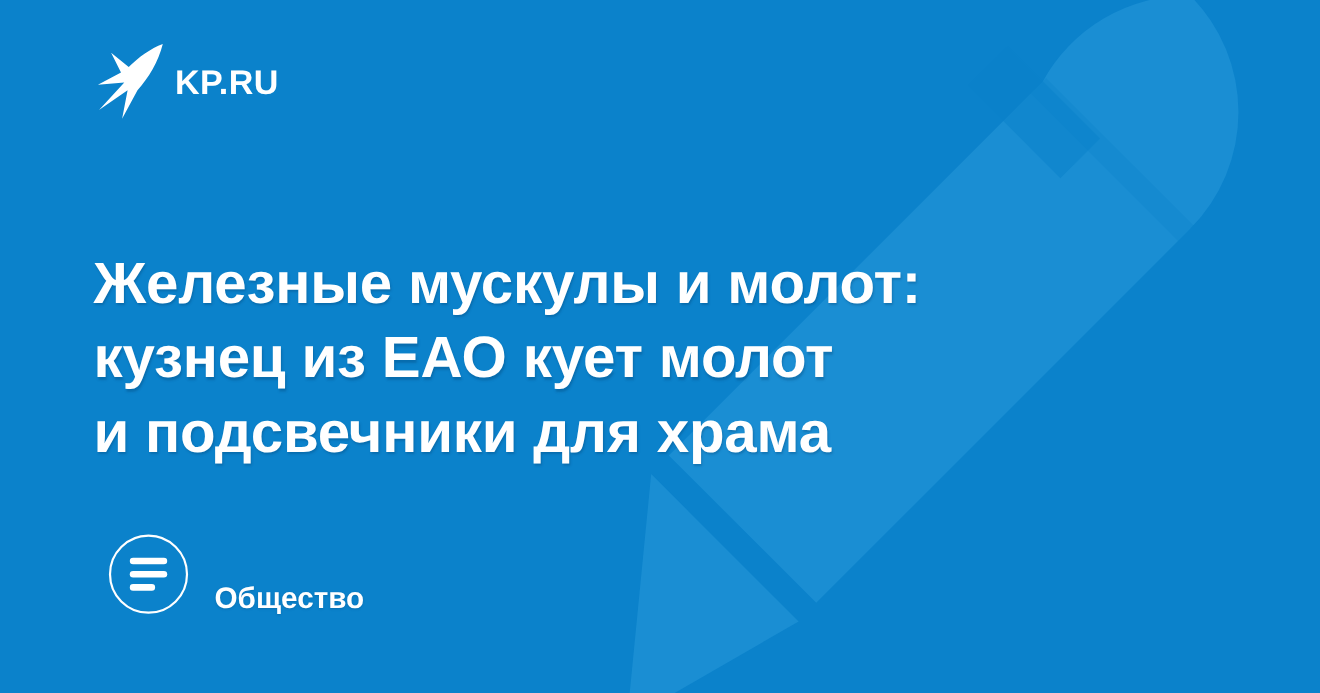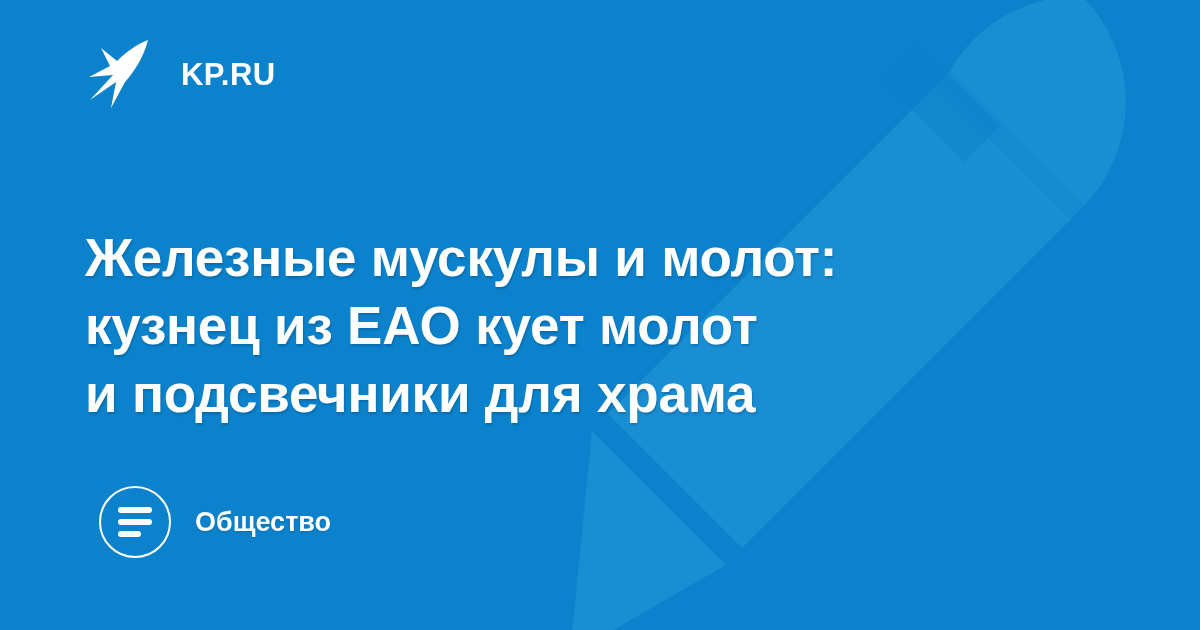--- a/index.html
+++ b/index.html
@@ -25,21 +25,20 @@
     pointer-events: none;
   }
 
   
   .header {
     position: absolute;
     left: 85px;
     top: 34px;
     display: flex;
     align-items: center;
-    gap: 22px;
     height: 80px;
   }
   .bird-logo {
     width: 74px;
     height: 72px;
     display: block;
   }
   .wordmark {
     color: #ffffff;
     font-size: 31px;
@@ -63,21 +62,21 @@
     text-shadow: 1px 2px 2px rgba(0, 60, 105, 0.30);
     white-space: pre-line;
   }
 
   
   .category {
     position: absolute;
     left: 99px;
     top: 486px;
     display: flex;
-    align-items: center;
+    align-items: flex-end;
     gap: 24px;
   }
   .cat-circle {
     width: 72px;
     height: 72px;
     border-radius: 50%;
     border: 2px solid #ffffff;
     box-sizing: border-box;
     display: flex;
     flex-direction: column;

